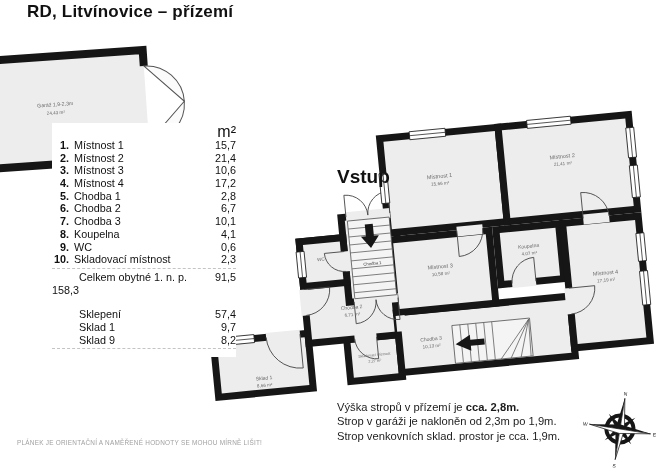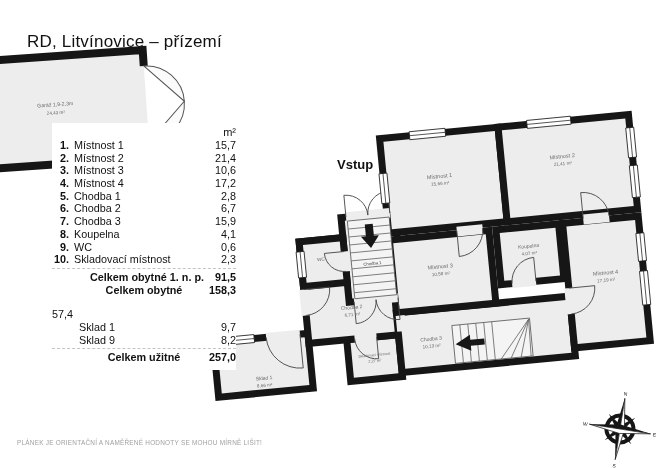--- a/index.html
+++ b/index.html
@@ -1,29 +1,29 @@
 <!DOCTYPE html>
 <html><head>
 <meta charset="utf-8">
 <style>
   html,body{margin:0;padding:0;background:#fff;}
   #stage{position:relative;width:662px;height:468px;background:#ffffff;overflow:hidden;
          font-family:"Liberation Sans", sans-serif;color:#111;}
   #planSvg{position:absolute;left:0;top:0;z-index:0;}
   .abs{position:absolute;}
-  #title{left:27px;top:32px;font-size:17px;font-weight:normal;letter-spacing:.2px;z-index:3;}
-  #vstup{left:337px;top:157px;font-size:13px;font-weight:bold;z-index:2;}
+  #title{left:27px;top:2px;font-size:17px;font-weight:bold;letter-spacing:.2px;z-index:3;}
+  #vstup{left:337px;top:166px;font-size:19px;font-weight:bold;z-index:2;}
   #tablePanel{left:52px;top:123px;width:184px;background:#ffffff;z-index:2;padding:2px 0 6px 0;}
   .trow{display:flex;align-items:baseline;height:12.7px;font-size:10.8px;line-height:12.7px;}
   .trow .tnum{width:22px;text-align:right;font-weight:bold;padding-right:5px;box-sizing:border-box;}
   .trow .tlabel{flex:1;white-space:nowrap;}
   .trow .tval{text-align:right;}
-  .trow.bold .tlabel,.trow.bold .tval{font-weight:bold;text-align:center;}
+  .trow.bold .tlabel,.trow.bold .tval{font-weight:normal;}
   .indent{padding-left:27px;}
-  .unitrow{height:14px;text-align:right;font-size:11px;line-height:14px;}
+  .unitrow{height:14px;text-align:right;font-size:16px;line-height:14px;}
   .dashsep{border-top:1px dashed #c4c4c4;margin:2px 0;}
   .gaprow{height:12px;}
   #notes{left:337px;top:400px;font-size:11.2px;line-height:14.3px;z-index:2;color:#1c1c1c;}
   #notes b{font-weight:bold;}
   #disclaimer{left:17px;top:439px;font-size:6.4px;color:#a0a0a0;letter-spacing:.25px;z-index:2;}
   svg text{font-family:"Liberation Sans", sans-serif;}
   .roomname{fill:#6b6b6b;}
 </style>
 </head>
 <body>
@@ -221,21 +221,21 @@
         <span class="tval">2,8</span>
       </div>
     <div class="trow">
         <span class="tnum">6.</span>
         <span class="tlabel">Chodba 2</span>
         <span class="tval">6,7</span>
       </div>
     <div class="trow">
         <span class="tnum">7.</span>
         <span class="tlabel">Chodba 3</span>
-        <span class="tval">15,9</span>
+        <span class="tval">10,1</span>
       </div>
     <div class="trow">
         <span class="tnum">8.</span>
         <span class="tlabel">Koupelna</span>
         <span class="tval">4,1</span>
       </div>
     <div class="trow">
         <span class="tnum">9.</span>
         <span class="tlabel">WC</span>
         <span class="tval">0,6</span>
@@ -246,41 +246,42 @@
         <span class="tval">2,3</span>
       </div>
 
     <div class="dashsep"></div>
 
     <div class="trow bold">
         <span class="tlabel indent">Celkem obytné 1. n. p.</span>
         <span class="tval">91,5</span>
       </div>
     <div class="trow bold">
-        <span class="tlabel indent">Celkem obytné</span>
         <span class="tval">158,3</span>
       </div>
 
     <div class="gaprow"></div>
 
     <div class="trow">
+        <span class="tlabel indent">Sklepení</span>
         <span class="tval">57,4</span>
       </div>
     <div class="trow">
         <span class="tlabel indent">Sklad 1</span>
         <span class="tval">9,7</span>
       </div>
     <div class="trow">
         <span class="tlabel indent">Sklad 9</span>
         <span class="tval">8,2</span>
       </div>
 
     <div class="dashsep"></div>
 
-    <div class="trow bold">
-        <span class="tlabel indent">Celkem užitné</span>
-        <span class="tval">257,0</span>
-      </div>
   </div>
 
+  <div id="notes" class="abs">
+    <div><span>Výška stropů v přízemí je </span><b>cca. 2,8m.</b></div>
+    <div>Strop v garáži je nakloněn od 2,3m po 1,9m.</div>
+    <div>Strop venkovních sklad. prostor je cca. 1,9m.</div>
+  </div>
 
   <div id="disclaimer" class="abs">PLÁNEK JE ORIENTAČNÍ A NAMĚŘENÉ HODNOTY SE MOHOU MÍRNĚ LIŠIT!</div>
 </div>
 
 </body></html>

